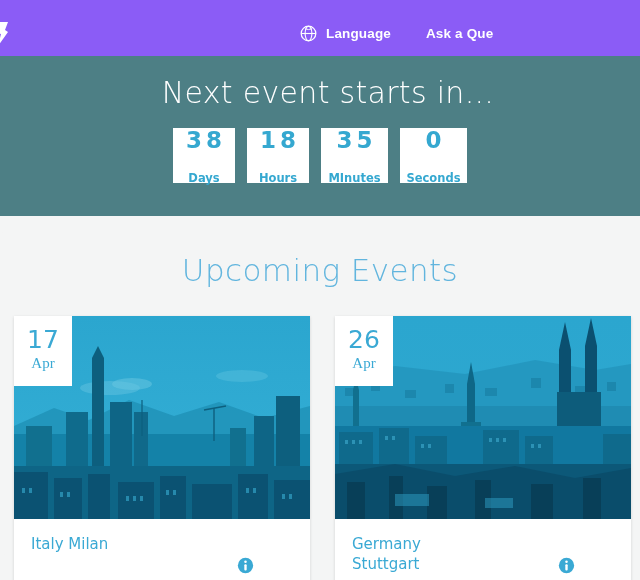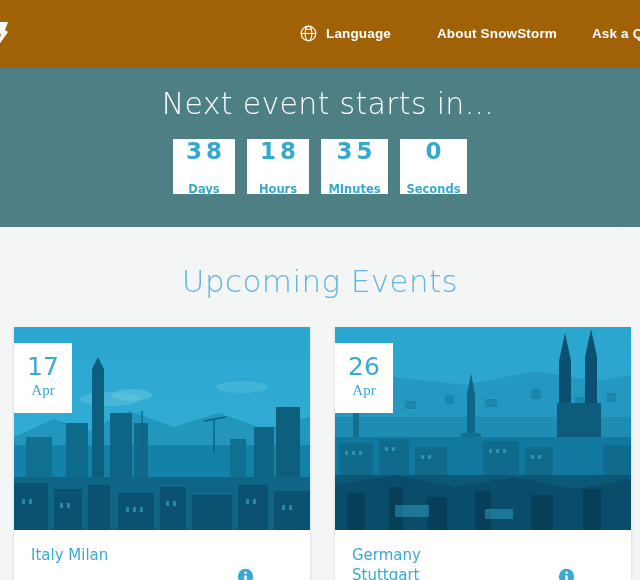--- a/index.html
+++ b/index.html
@@ -8,22 +8,22 @@
     width: 640px;
     height: 580px;
     overflow: hidden;
     background: #f4f5f5;
     font-family: "Liberation Sans", sans-serif;
   }
 
   
   .site-header {
     position: relative;
-    height: 67px;
-    background: #a16207;
+    height: 56px;
+    background: #8b5cf6;
     display: flex;
     align-items: center;
   }
   .logo-mark {
     position: absolute;
     left: -8px;
     top: 22px;
     width: 16px;
     height: 24px;
   }
@@ -142,21 +142,21 @@
     position: relative;
     height: 203px;
     overflow: hidden;
     background: #1786ad;
   }
   .card-media svg { display: block; width: 100%; height: 100%; }
 
   .date-badge {
     position: absolute;
     left: 0;
-    top: 16px;
+    top: 0;
     width: 58px;
     height: 70px;
     background: #ffffff;
     z-index: 3;
     display: flex;
     flex-direction: column;
     align-items: center;
     justify-content: center;
     padding-bottom: 4px;
   }
@@ -214,21 +214,20 @@
         <svg viewBox="0 0 20 20" xmlns="http://www.w3.org/2000/svg">
           <circle cx="10" cy="10" r="8.6" fill="none" stroke="#ffffff" stroke-width="1.5"></circle>
           <ellipse cx="10" cy="10" rx="4" ry="8.6" fill="none" stroke="#ffffff" stroke-width="1.3"></ellipse>
           <line x1="1.4" y1="10" x2="18.6" y2="10" stroke="#ffffff" stroke-width="1.3"></line>
           <path d="M6 4.4 Q10 6.4 14 4.4" fill="none" stroke="#ffffff" stroke-width="1.1"></path>
         </svg>
       </span>
       <span class="nav-link">Language</span>
     </span>
 
-    <a class="nav-link nav-item-about" href="#" style="text-decoration:none;">About SnowStorm</a>
 
     <a class="nav-link nav-item-ask" href="#" style="text-decoration:none;">Ask a Que</a>
 
   </nav>
 </header>
 
 <section class="countdown-band">
 
   <h1 class="countdown-title">Next event starts in...</h1>
 

